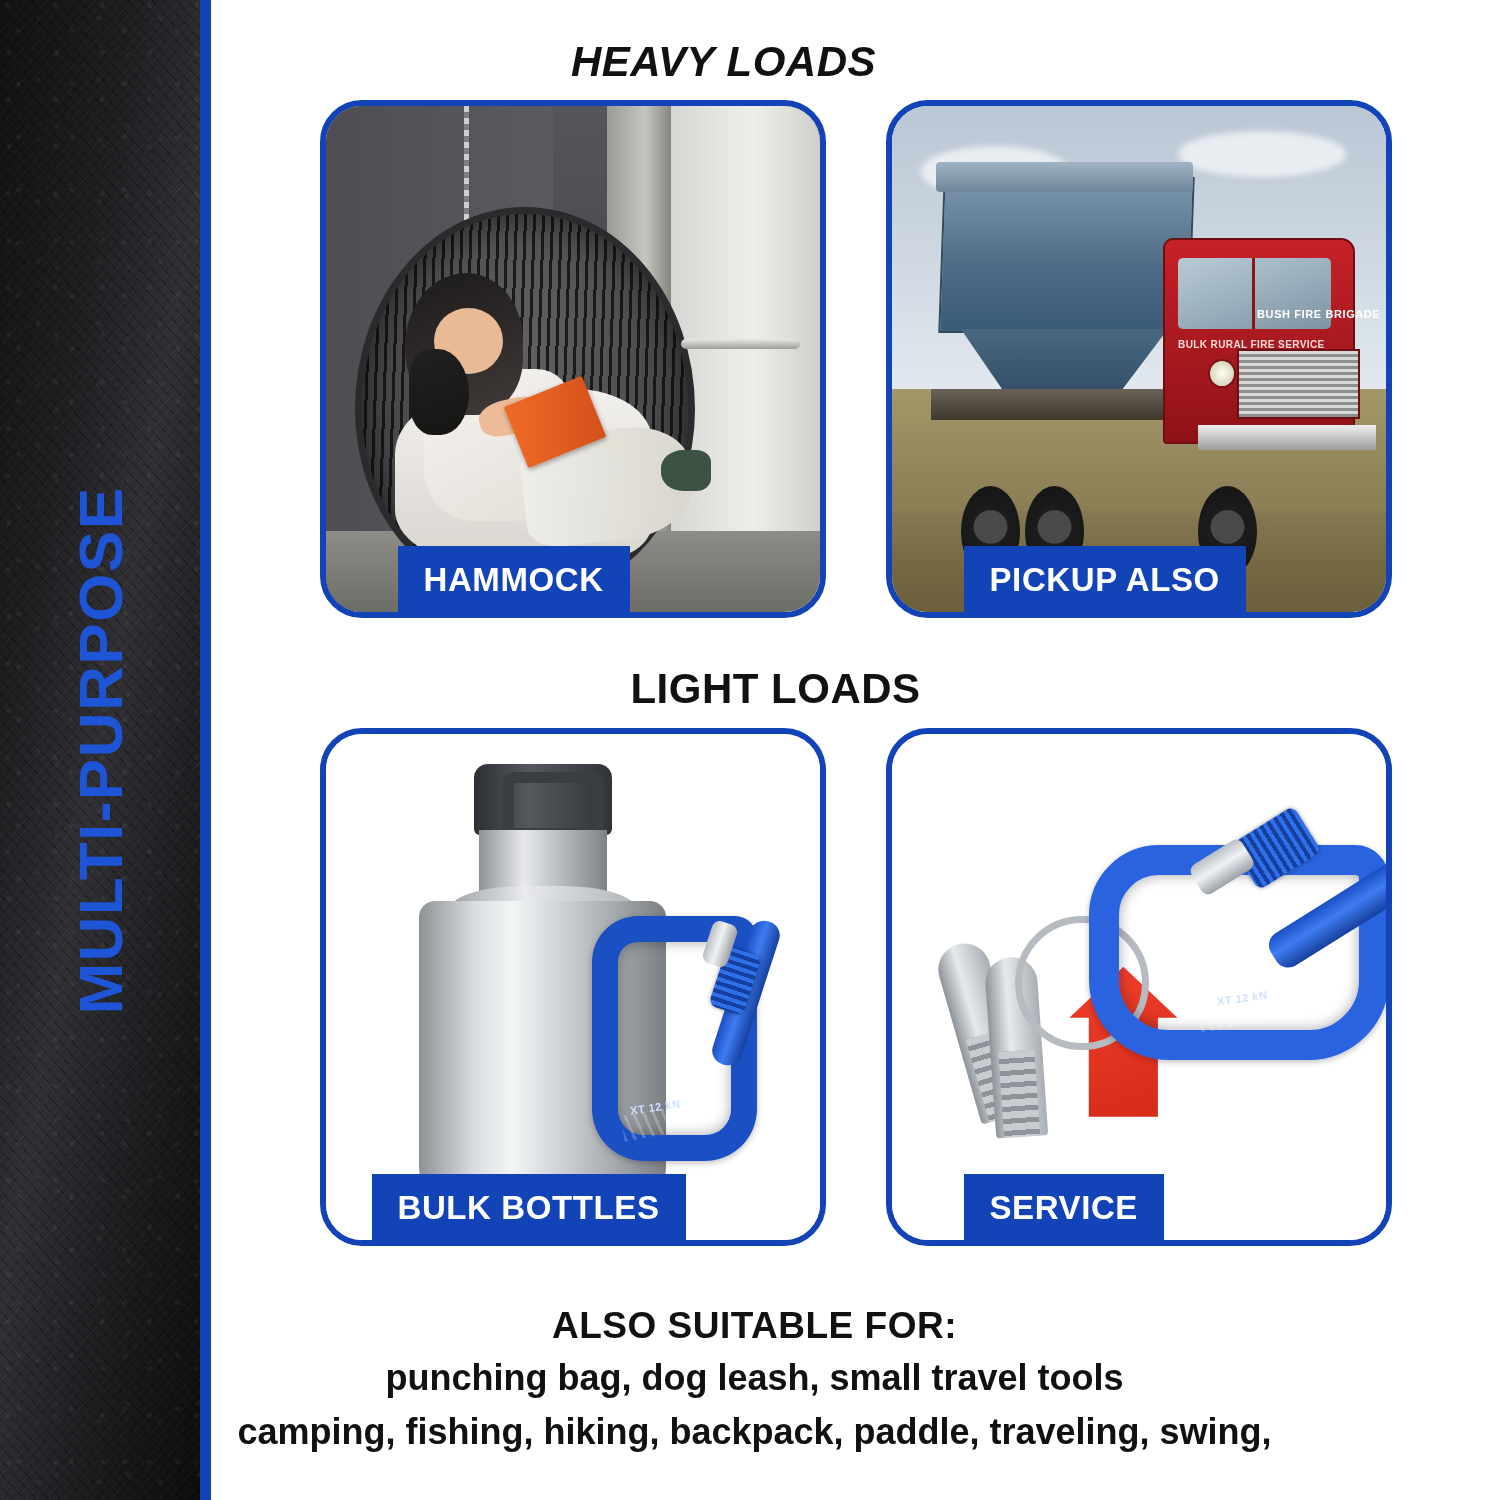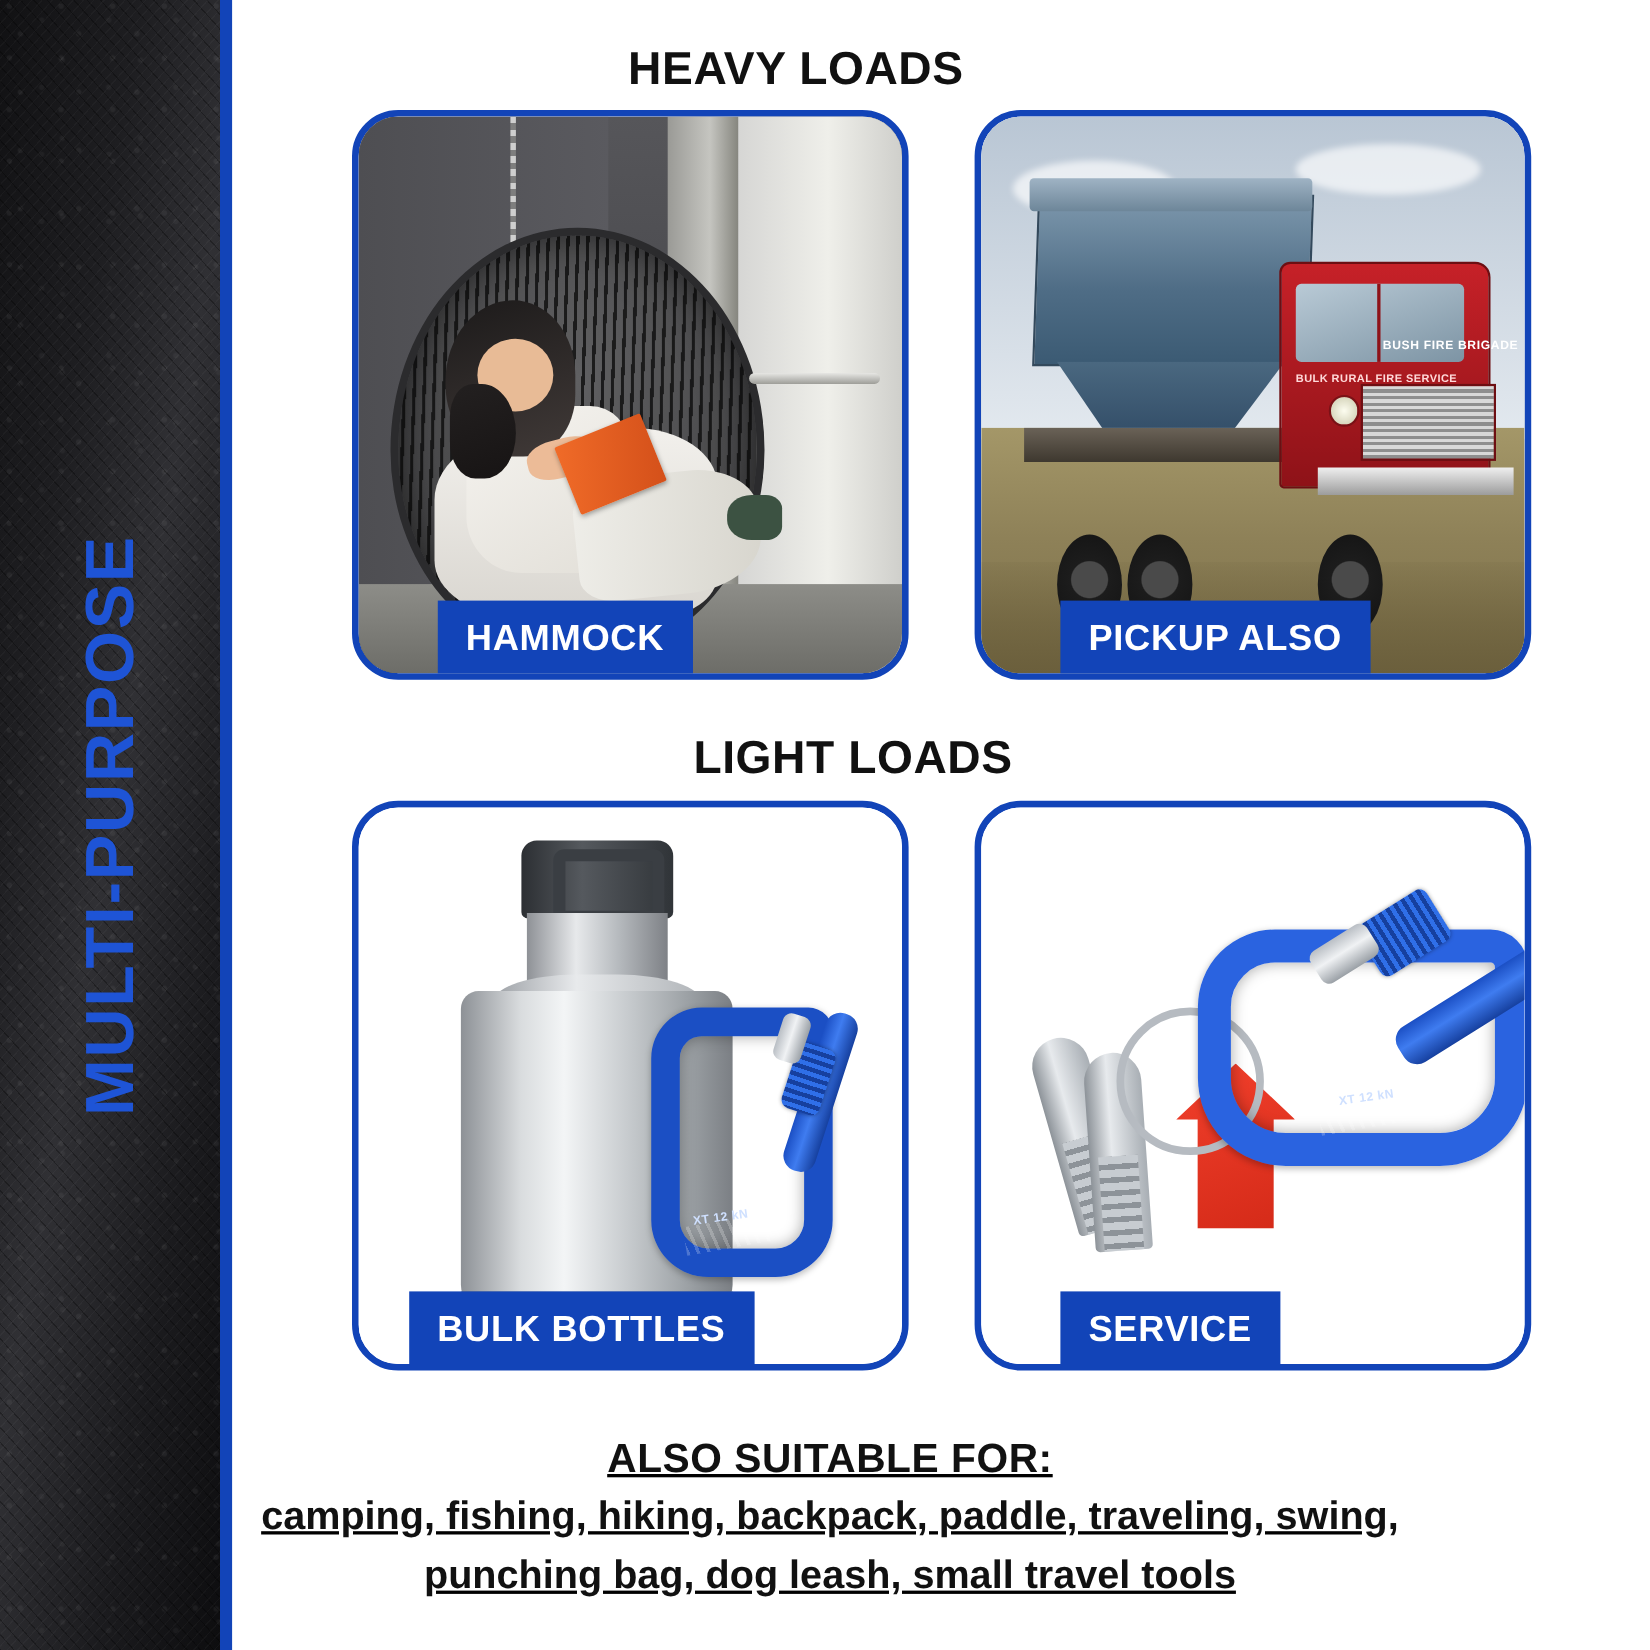--- a/index.html
+++ b/index.html
@@ -73,21 +73,21 @@
     height: 1500px;
   }
 
   .section-heading {
     text-align: center;
     font-size: 42px;
     font-weight: bold;
     color: #111111;
     letter-spacing: 0.5px;
   }
-  #heading-heavy { position: absolute; top: 38px; left: 0; width: 1025px; }
+  #heading-heavy { position: absolute; top: 38px; left: 0; width: 1025px; font-style: italic; }
   #heading-light { position: absolute; top: 665px; left: 0; width: 1129px; }
 
   .grid-row {
     position: absolute;
     left: 0;
     width: 1289px;
     display: flex;
     justify-content: center;
     gap: 60px;
   }
@@ -123,21 +123,20 @@
   }
   .card-caption.wide { left: 46px; }
 
   
   .footer {
     position: absolute;
     left: 0;
     top: 1305px;
     width: 1087px;
     text-align: center;
-    text-decoration: underline;
   }
   .footer-title {
     font-size: 37px;
     font-weight: bold;
     color: #111111;
     letter-spacing: 0.5px;
   }
   .footer-line {
     font-size: 36px;
     font-weight: bold;
@@ -511,17 +510,17 @@
           <div class="cb-knurl" style="left:110px; bottom:34px;"></div>
           <div class="cb-logo" style="left:128px; bottom:56px;">XT 12 kN</div>
         </div>
       </div>
       <div class="card-caption">SERVICE</div>
     </div>
   </div>
 
   <div class="footer">
     <div class="footer-title">ALSO SUITABLE FOR:</div>
+    <div class="footer-line">punching bag, dog leash, small travel tools</div>
     <div class="footer-line">camping, fishing, hiking, backpack, paddle, traveling, swing,</div>
-    <div class="footer-line">punching bag, dog leash, small travel tools</div>
   </div>
 
 </div>
 
 </body></html>

